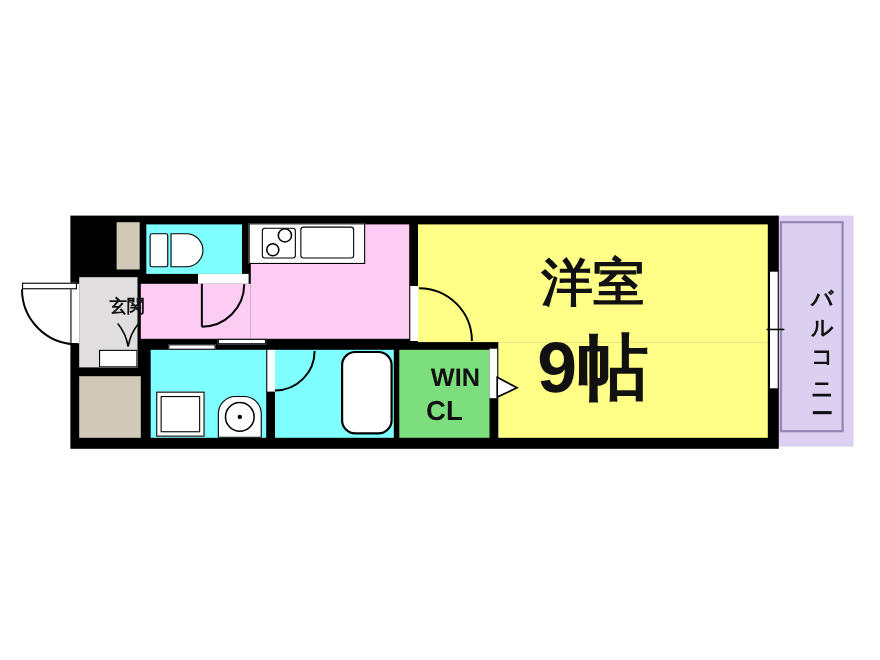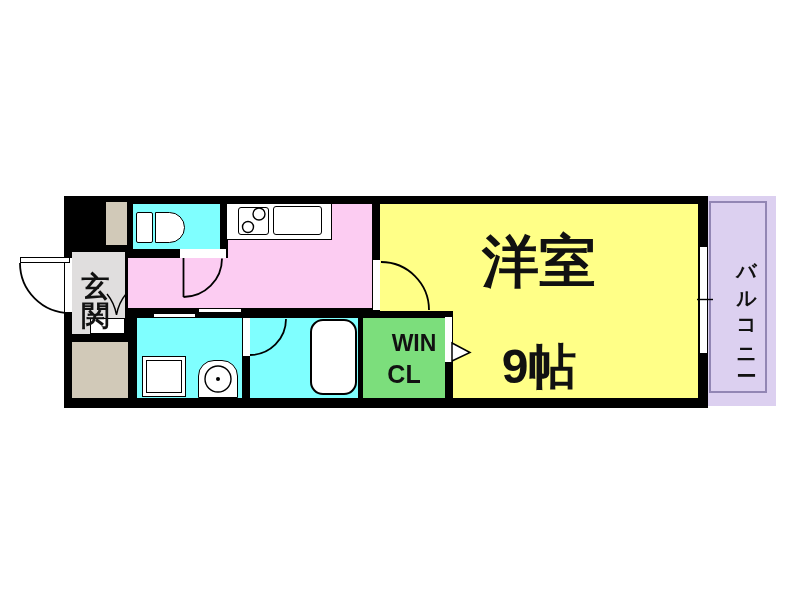--- a/index.html
+++ b/index.html
@@ -75,20 +75,20 @@
     <path class="stroke" d="M 250 355 A 36 36 0 0 0 286 319"></path>
     <circle class="thin" cx="259" cy="214" r="6"></circle>
     <circle class="thin" cx="248" cy="227" r="5.5"></circle>
     <circle class="thin" cx="218" cy="379" r="13" fill="#fff"></circle>
     <circle cx="218" cy="379" r="2" fill="#000"></circle>
     <path class="thin" d="M 107 294 Q 114.5 303 116.5 315 M 126 294 Q 118.5 303 116.5 315"></path>
     <polygon points="452,343 470,352.5 452,361" fill="#fff" stroke="#000" stroke-width="1.5"></polygon>
     <line class="thin" x1="697" y1="299.5" x2="713" y2="299.5"></line>
   </svg>
 
-  <div class="t" style="left:72px;top:272px;width:47px;font-size:28px;">玄関</div>
+  <div class="t" style="left:72px;top:272px;width:47px;font-size:16px;padding-left:20px;">玄関</div>
   <div class="t" style="left:383px;top:331px;width:62px;font-size:23px;">WIN</div>
   <div class="t" style="left:363px;top:361px;width:82px;font-size:25px;text-align:center;">CL</div>
-  <div class="t" style="left:380px;top:232px;width:318px;font-size:57px;">洋室</div>
-  <div class="t" style="left:380px;top:300px;width:318px;font-size:48px;margin-top:42px;">9帖</div>
+  <div class="t" style="left:380px;top:232px;width:318px;font-size:47px;">洋室</div>
+  <div class="t" style="left:380px;top:300px;width:318px;font-size:65px;">9帖</div>
   <div class="t" style="left:729px;top:227px;width:28px;height:165px;font-size:20px;letter-spacing:6px;writing-mode:vertical-rl;">バルコニー</div>
 
 </div>
 
 </body></html>

